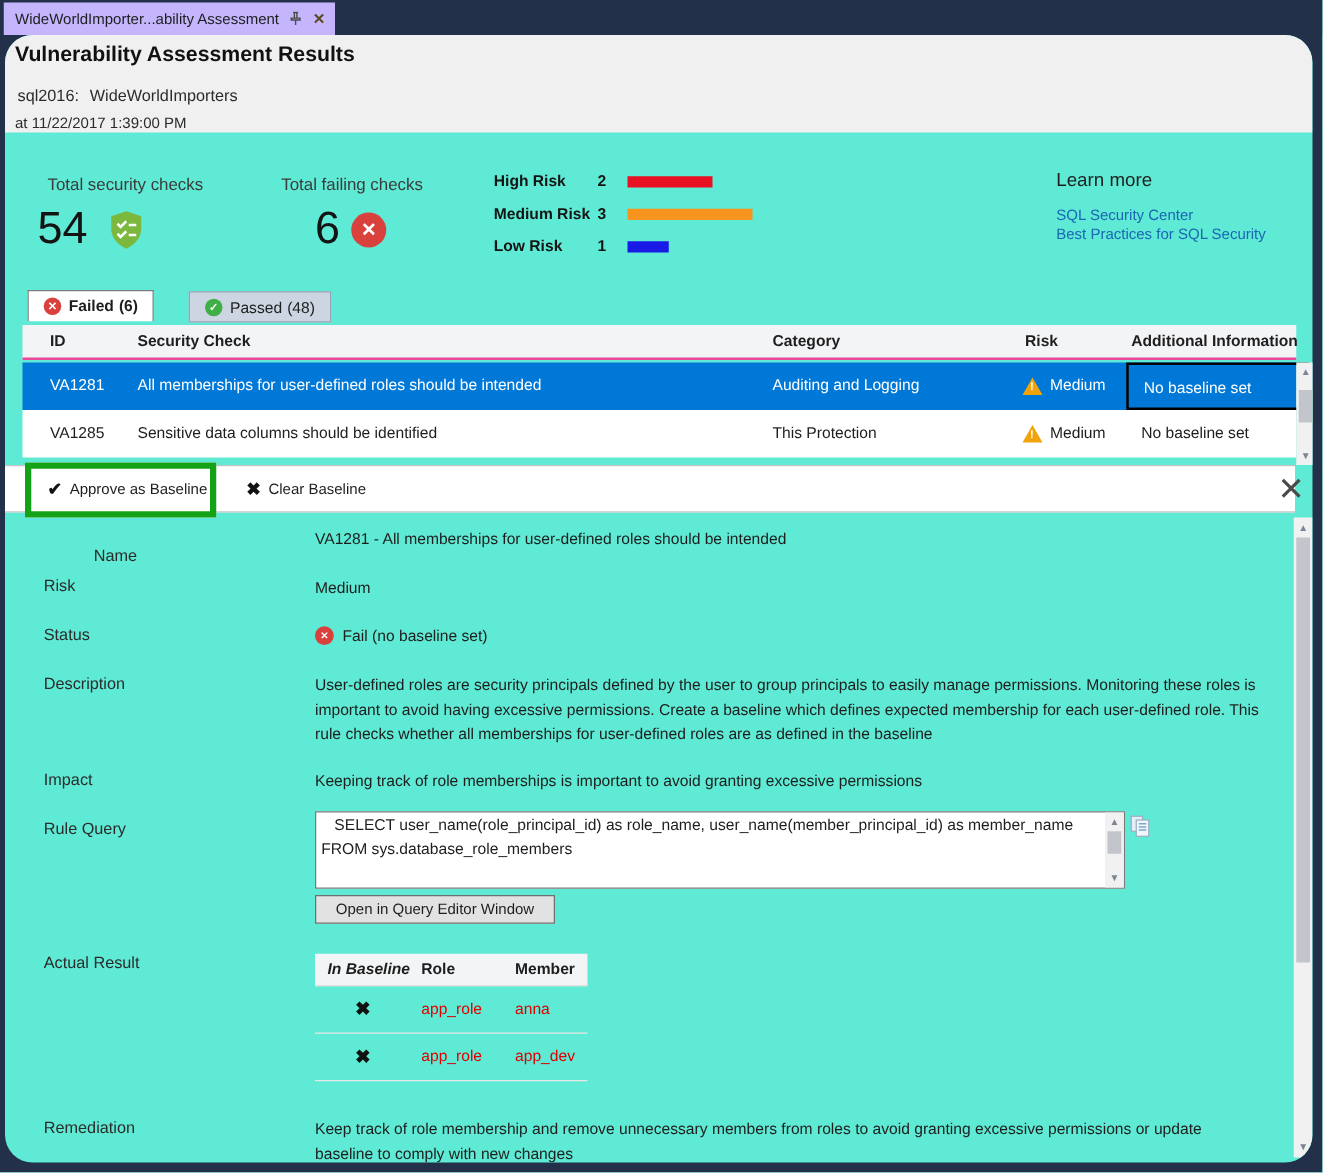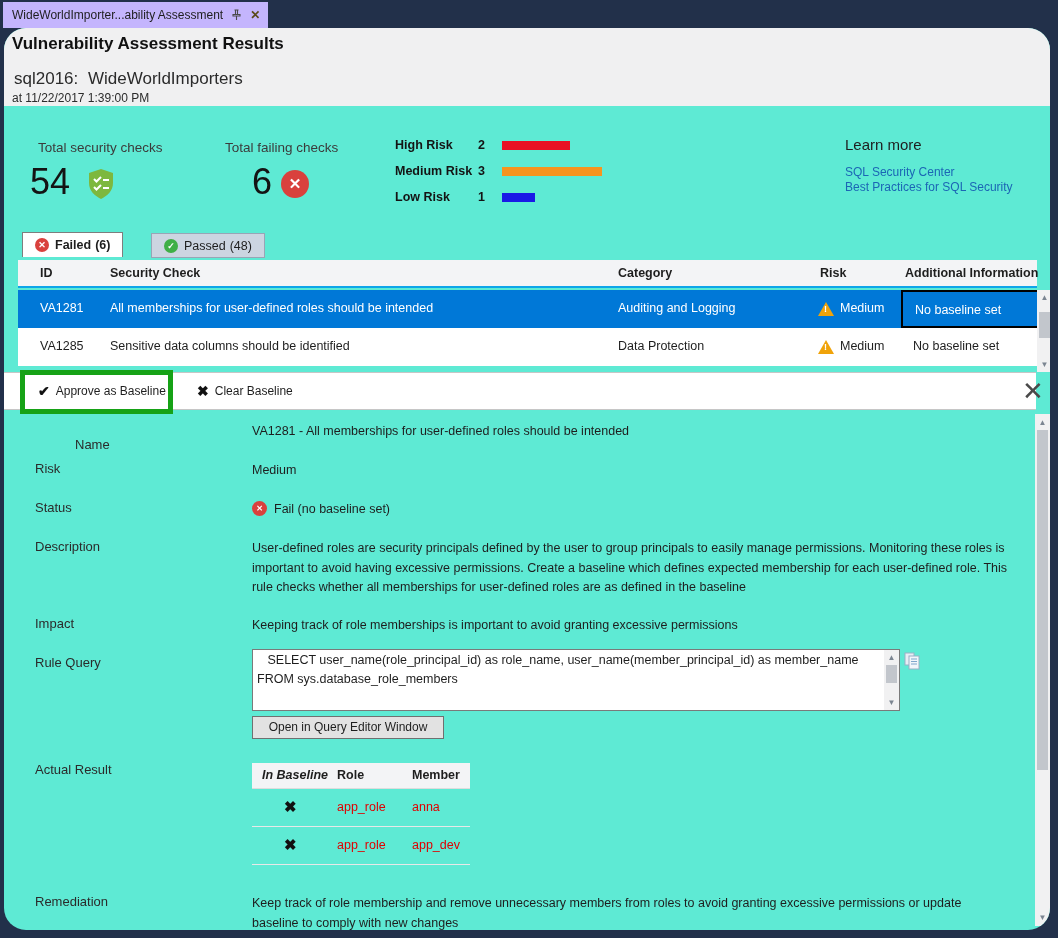--- a/index.html
+++ b/index.html
@@ -10,21 +10,21 @@
   
   .tabstrip { position:absolute; left:0; top:0; width:1058px; height:28px; background:#22304a; }
   .doc-tab { position:absolute; left:3px; top:2px; height:26px; background:#c4b5fd; display:flex; align-items:center; padding:0 8px 0 9px; gap:8px; }
   .doc-tab-label { font-size:12px; color:#1e1e1e; white-space:nowrap; }
   .pin-icon svg { display:block; }
   .doc-close { font-size:12px; color:#5a4a1a; font-weight:bold; cursor:default; }
 
   
   .hdr { position:absolute; left:0; top:0; width:1046px; height:78px; background:#f0f0f1; }
   .hdr-title { position:absolute; left:8px; top:6px; font-size:17px; font-weight:bold; color:#111; }
-  .hdr-sub { position:absolute; left:10px; top:41px; font-size:17px; color:#2b2b2b; }
+  .hdr-sub { position:absolute; left:10px; top:41px; font-size:13px; color:#2b2b2b; }
   .hdr-ts { position:absolute; left:8px; top:63px; font-size:12px; color:#2b2b2b; }
 
   
   .sum-label { position:absolute; font-size:13.5px; color:#3b3b3b; }
   .big-num { position:absolute; font-size:36px; color:#141414; line-height:1; }
   .shield-icon { position:absolute; }
   .fail-circle { position:absolute; width:28px; height:28px; border-radius:50%; background:#d9413d; color:#fff; font-size:15px; font-weight:bold; display:flex; align-items:center; justify-content:center; }
   .risk-row { position:absolute; height:14px; }
   .risk-label { position:absolute; left:0; font-size:12.5px; font-weight:bold; color:#141414; white-space:nowrap; }
   .risk-count { position:absolute; left:83px; font-size:12.5px; font-weight:bold; color:#141414; }
@@ -34,21 +34,21 @@
 
   
   .rtab { position:absolute; height:25px; display:flex; align-items:center; gap:6px; padding:0 12px; font-size:12.5px; }
   .rtab.active { background:#fff; border:1px solid #7e7e7e; border-bottom:none; font-weight:bold; color:#1e1e1e; z-index:2; }
   .rtab.inactive { background:#ccd5e1; border:1px solid #98a5b6; color:#1e1e1e; }
   .mini-badge { width:14px; height:14px; border-radius:50%; color:#fff; font-size:9px; font-weight:bold; display:flex; align-items:center; justify-content:center; }
   .mini-badge.fail { background:#d9413d; }
   .mini-badge.pass { background:#3faf46; }
 
   
-  .grid-hdr { position:absolute; left:14px; top:232px; width:1019px; height:28px; background:#f3f4f6; border-bottom:2px solid #0ea5e9; }
+  .grid-hdr { position:absolute; left:14px; top:232px; width:1019px; height:28px; background:#f3f4f6; border-bottom:2px solid #ec4899; }
   .gcol { position:absolute; top:6px; font-size:12.5px; font-weight:bold; color:#1e1e1e; white-space:nowrap; }
   .grow { position:absolute; left:14px; width:1019px; height:38px; font-size:12.5px; }
   .grow .cell { position:absolute; top:11px; white-space:nowrap; }
   .grow.selected { background:#0078d7; color:#fff; }
   .grow.normal { background:#fff; color:#1e1e1e; }
   .warn-tri { display:inline-block; width:0; height:0; border-left:8px solid transparent; border-right:8px solid transparent; border-bottom:14px solid #f0a30a; position:relative; }
   .warn-tri::after { content:"!"; position:absolute; left:-2px; top:2px; font-size:9px; font-weight:bold; color:#fff; }
   .info-cell { position:absolute; left:883px; top:0; width:146px; height:38px; border:2px solid #000; }
   .info-cell span { position:absolute; left:12px; top:11px; }
 
@@ -171,21 +171,21 @@
       <span class="cell" style="left:800px; top:12px;"><span class="warn-tri"></span></span>
       <span class="cell" style="left:822px;">Medium</span>
       <span class="info-cell">
           <span>No baseline set</span>
         </span>
     </div>
 
     <div class="grow normal" style="top:300px;">
       <span class="cell" style="left:22px;">VA1285</span>
       <span class="cell" style="left:92px;">Sensitive data columns should be identified</span>
-      <span class="cell" style="left:600px;">Data Protection</span>
+      <span class="cell" style="left:600px;">This Protection</span>
       <span class="cell" style="left:800px; top:12px;"><span class="warn-tri"></span></span>
       <span class="cell" style="left:822px;">Medium</span>
       <span class="cell" style="left:895px;">No baseline set</span>
     </div>
 
     <div class="sbar" style="left:1033px; top:262px; width:15px; height:82px;">
       <span class="arr" style="top:3px;">▲</span>
       <span class="thumb" style="top:22px; width:11px; height:26px;"></span>
       <span class="arr" style="bottom:3px;">▼</span>
     </div>

